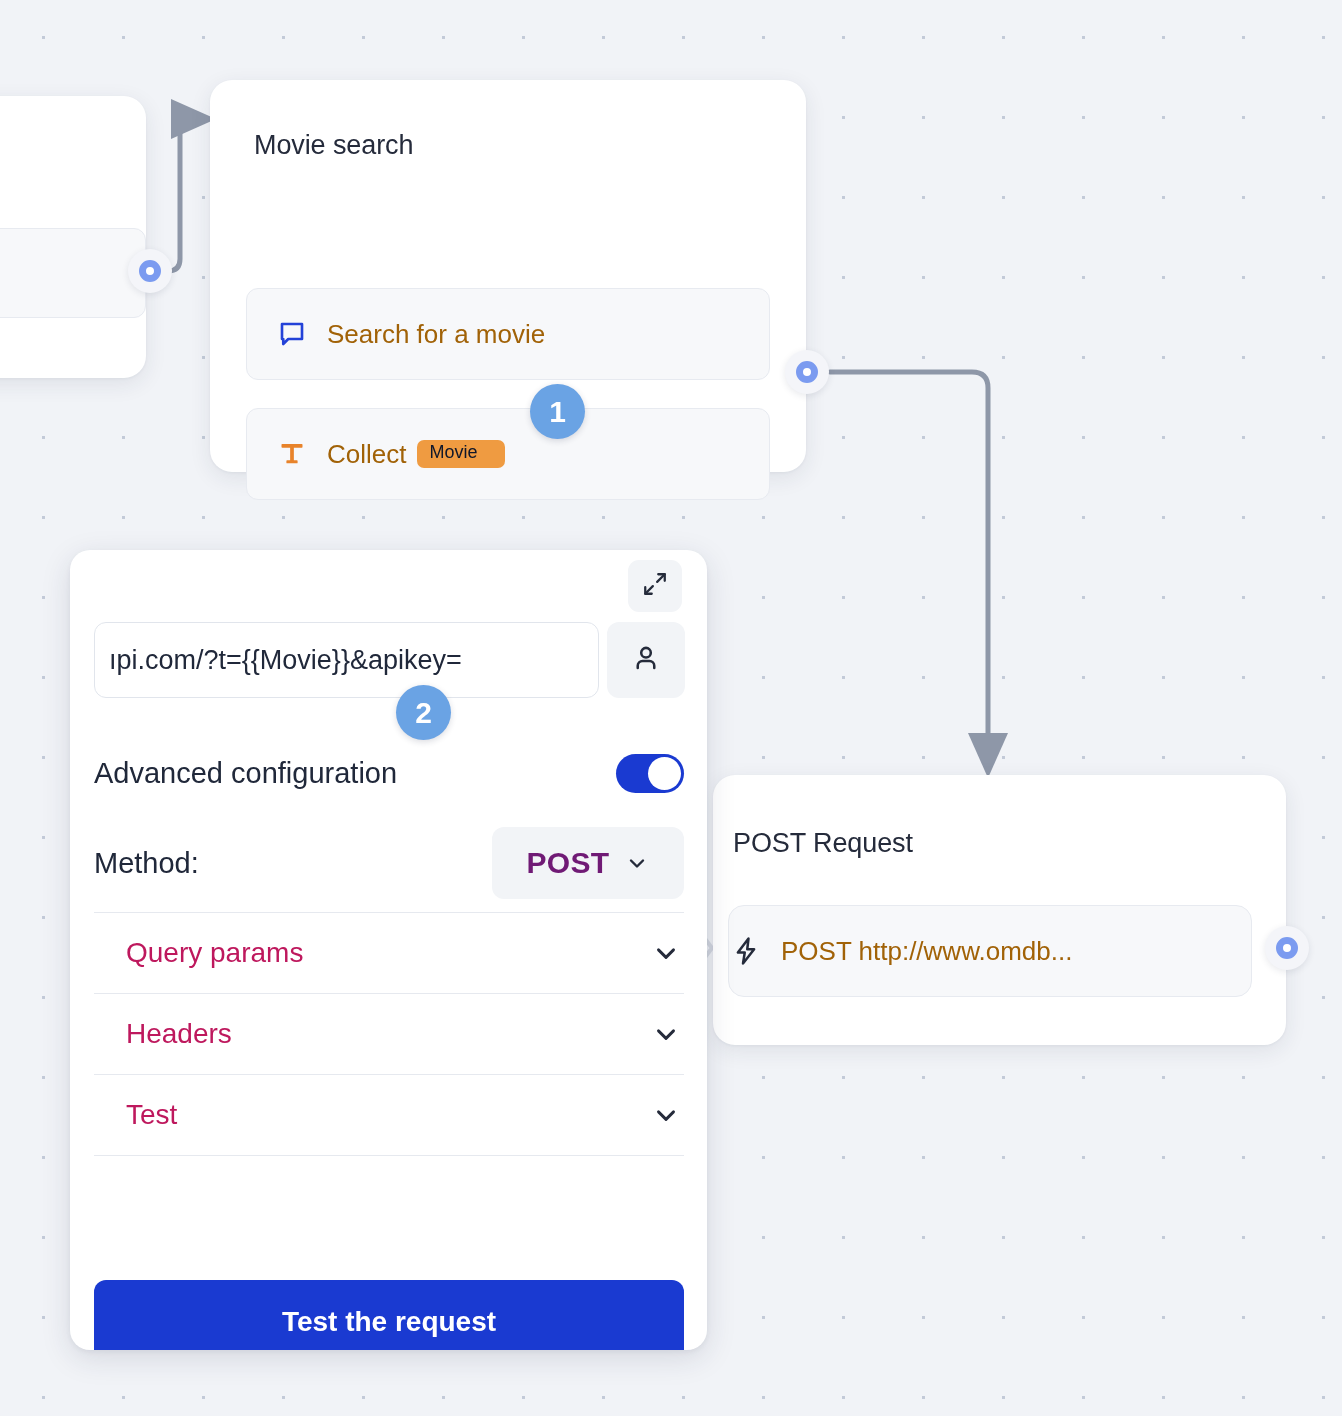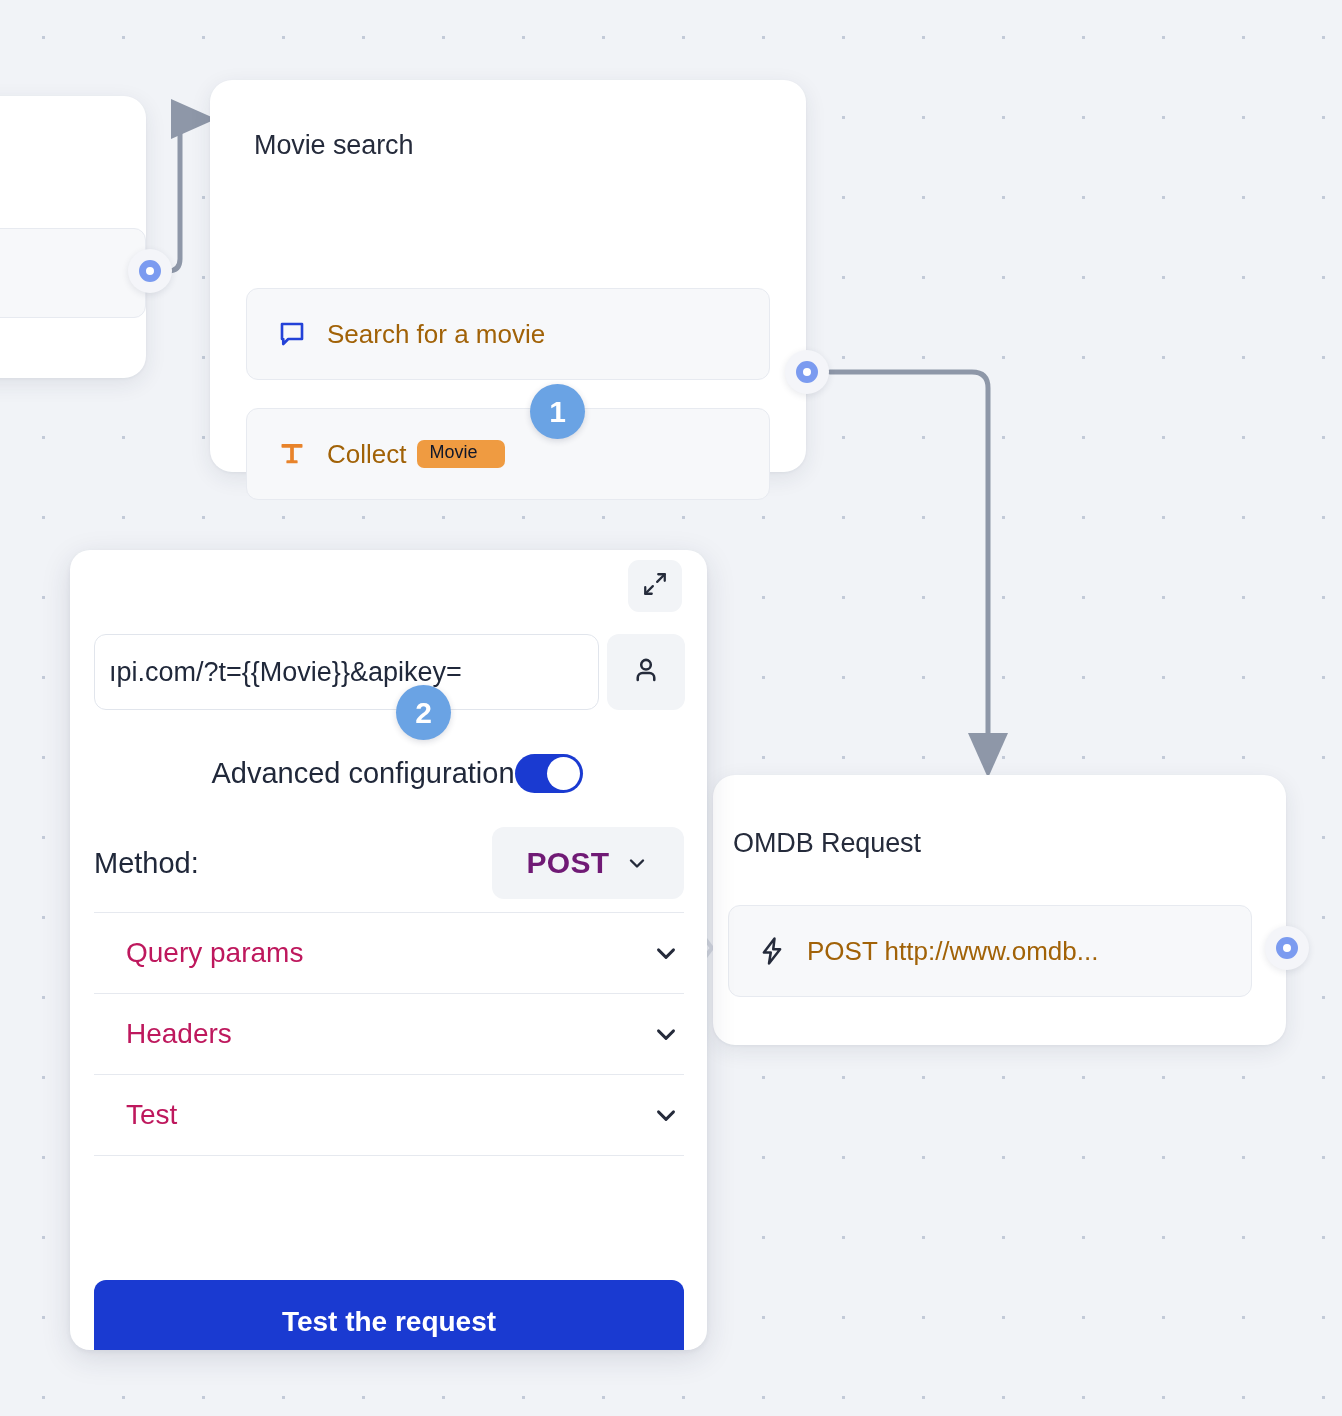--- a/index.html
+++ b/index.html
@@ -193,21 +193,21 @@
     border-radius: 11px;
     background: #f2f4f7;
     display: flex;
     align-items: center;
     justify-content: center;
     cursor: pointer;
   }
   #url-wrap {
     position: absolute;
     left: 24px;
-    top: 84px;
+    top: 72px;
     display: flex;
     align-items: center;
     gap: 8px;
   }
   #url-input {
     width: 505px;
     height: 76px;
     border: 1px solid #e1e5ec;
     border-radius: 12px;
     background: #ffffff;
@@ -223,27 +223,27 @@
     height: 76px;
     border-radius: 12px;
     background: #f2f4f7;
     display: flex;
     align-items: center;
     justify-content: center;
     cursor: pointer;
   }
   #adv-row {
     position: absolute;
-    left: 32px;
+    left: 24px;
     top: 740px;
     width: 590px;
     height: 54px;
     display: flex;
     align-items: center;
-    justify-content: center;
+    justify-content: space-between;
   }
   #adv-label {
     font-size: 29px;
     color: #20283a;
   }
   .toggle {
     width: 68px;
     height: 39px;
     border-radius: 20px;
     background: #1a3ad1;
@@ -380,23 +380,23 @@
         </svg>
       </span>
       <span class="row-label">Collect</span>
       <span class="chip">Movie</span>
     </div>
   </div>
   <div class="port" style="left:785px; top:350px;"></div>
   <div class="badge" style="left:530px; top:384px;">1</div>
 
   <div class="node" id="node-omdb">
-    <div class="node-title">OMDB Request</div>
+    <div class="node-title">POST Request</div>
   </div>
-  <div class="node-row" style="position:absolute;left:728px;top:905px;width:524px;height:92px;padding-left:26px;z-index:4;">
+  <div class="node-row" style="position:absolute;left:728px;top:905px;width:524px;height:92px;z-index:4;border-radius:16px;">
     <span class="row-icon" style="width:34px;height:34px;margin-right:18px;">
       <svg width="30" height="30" viewBox="0 0 24 24" fill="none" stroke="#252b3b" stroke-width="2" stroke-linejoin="round" stroke-linecap="round">
         <path d="M14 2 L5.5 13.2 H11 L9.6 22 L18.5 10.6 H13 Z"></path>
       </svg>
     </span>
     <span class="row-label">POST http://www.omdb...</span>
   </div>
   <div class="port" style="left:1265px; top:926px;"></div>
 
   <div id="panel">

